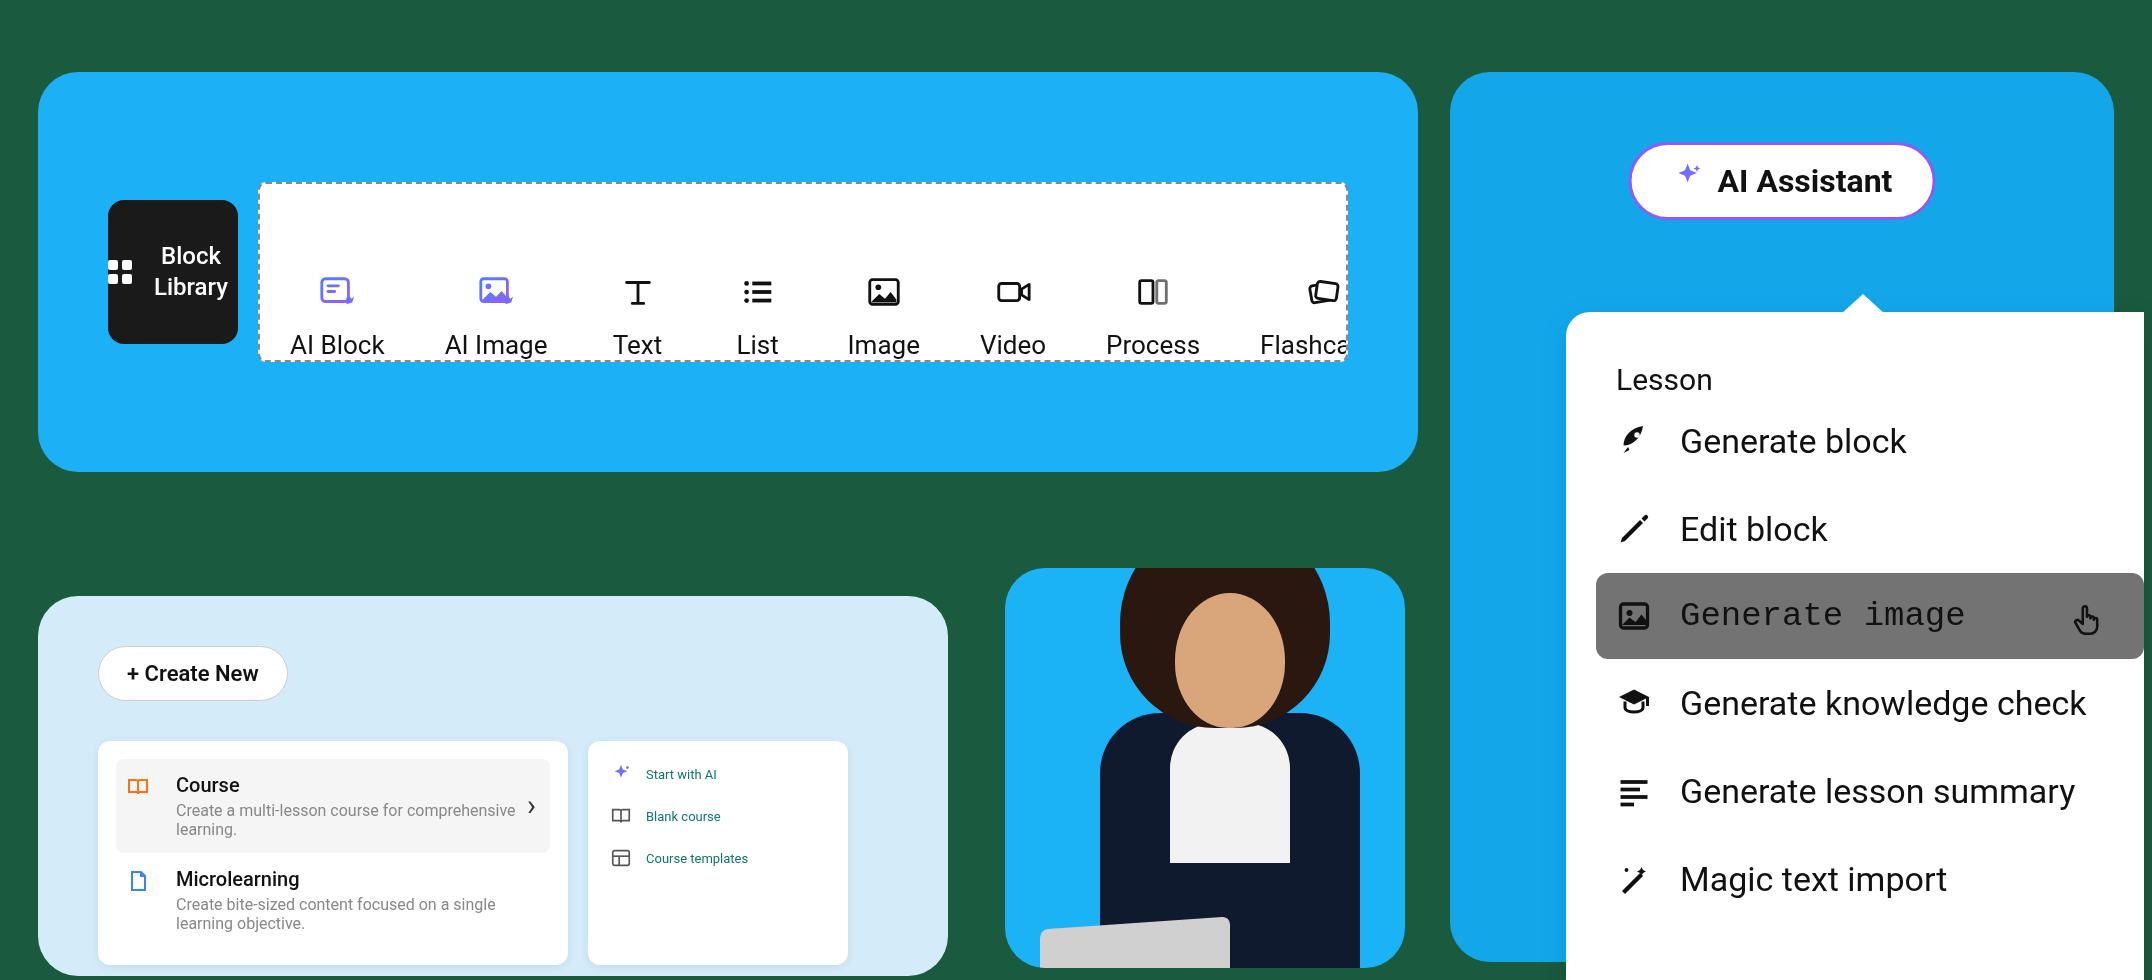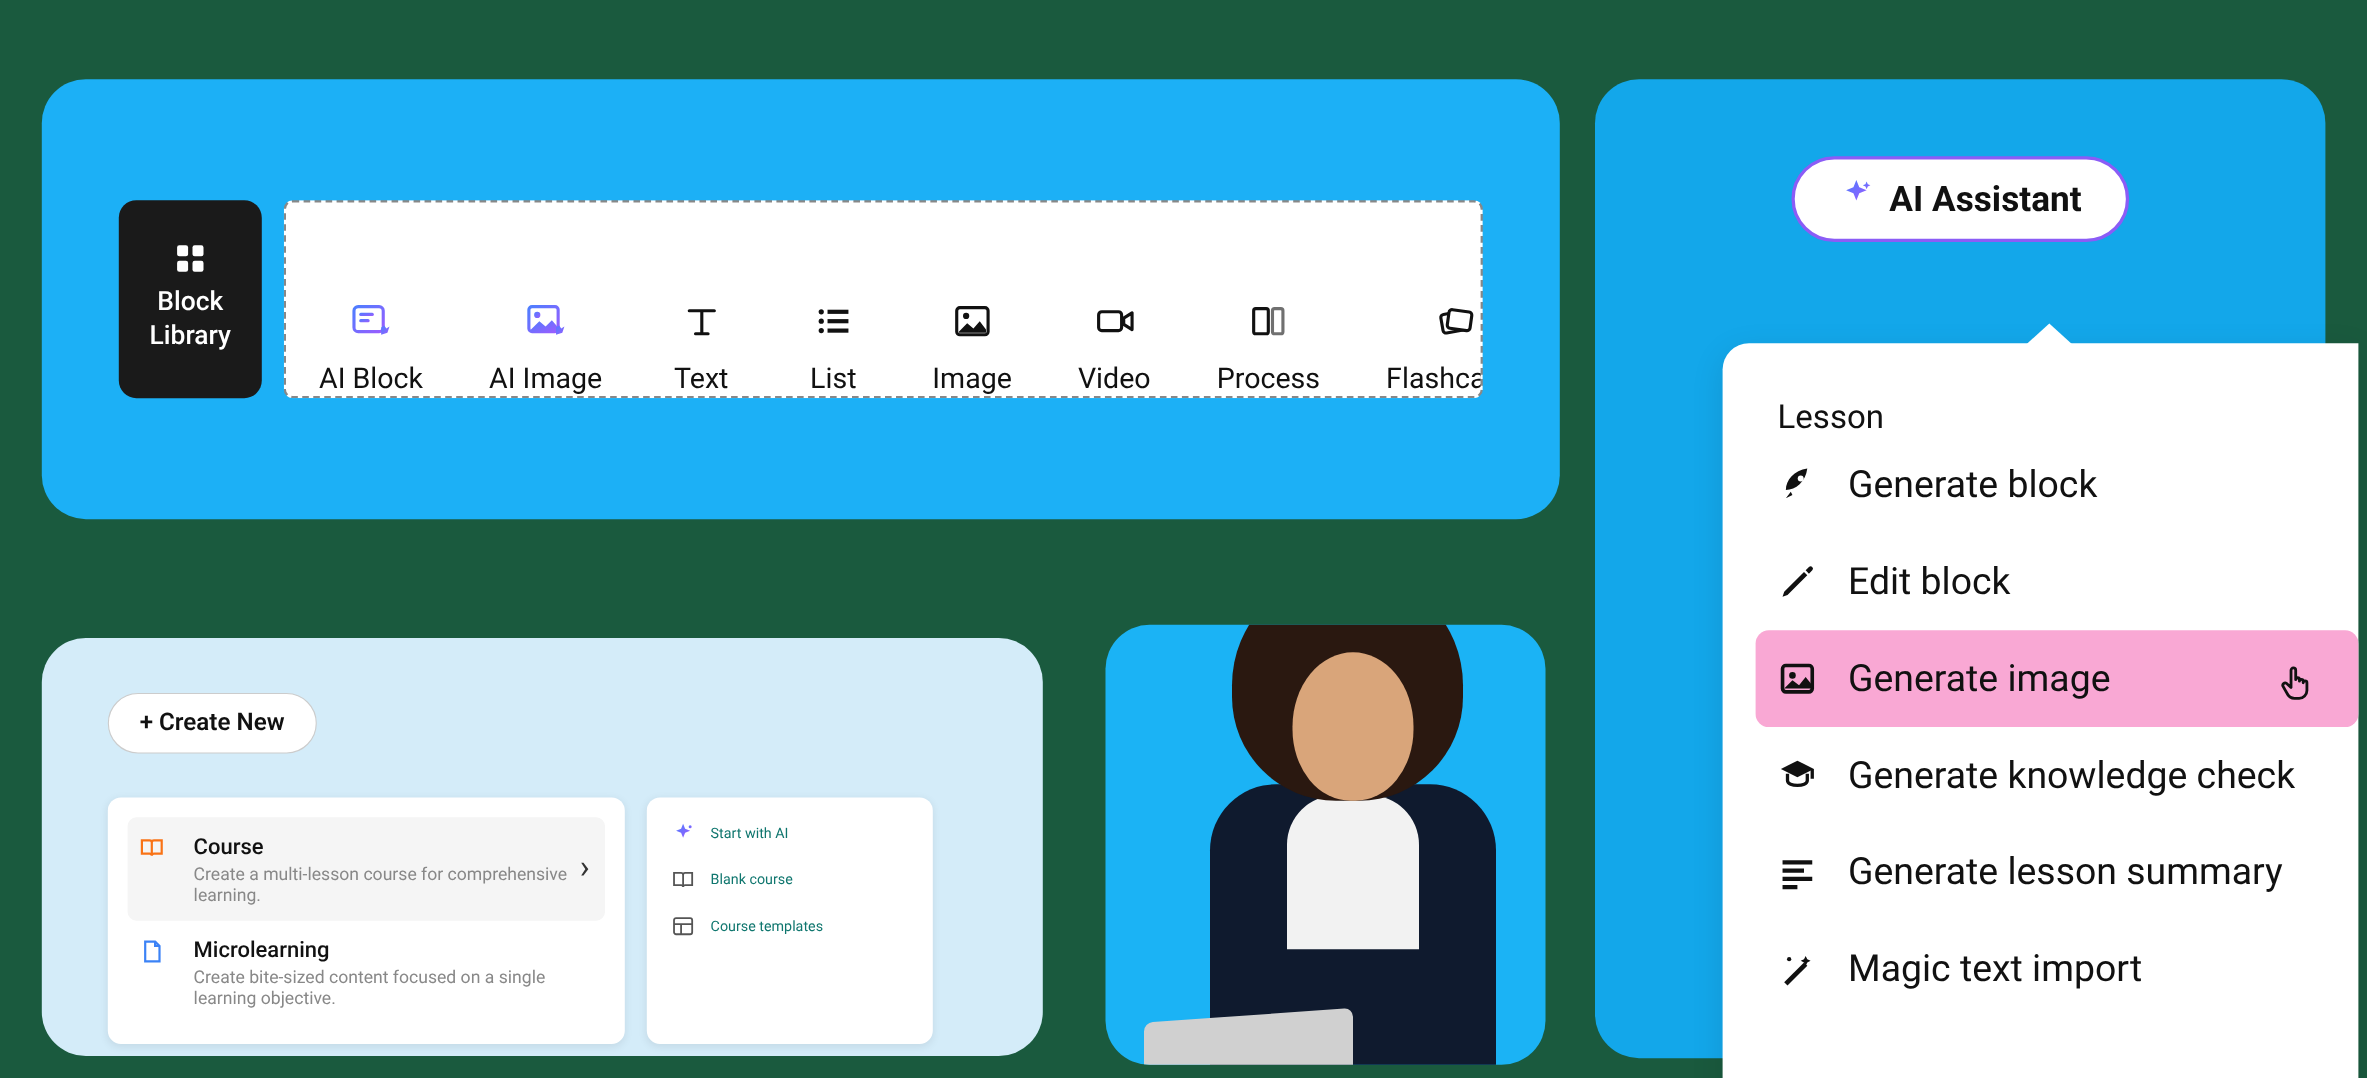--- a/index.html
+++ b/index.html
@@ -25,23 +25,23 @@
   display: flex;
   align-items: center;
   gap: 20px;
 }
 
 .block-library-btn {
   background: #1a1a1a;
   color: white;
   border-radius: 16px;
   width: 130px;
-  height: 180px;
-  display: flex;
-  flex-direction: column;
+  height: 144px;
+  display: flex;
+  flex-direction: row;
   align-items: center;
   justify-content: center;
   gap: 12px;
   font-size: 24px;
   font-weight: 500;
   text-align: center;
   line-height: 1.3;
   flex-shrink: 0;
 }
 
@@ -88,21 +88,21 @@
   height: 40px;
   display: flex;
   align-items: center;
   justify-content: center;
 }
 .toolbar-item svg { width: 38px; height: 38px; }
 
 
 .create-panel {
   position: absolute;
-  top: 580px;
+  top: 596px;
   left: 38px;
   width: 910px;
   height: 380px;
   background: #d4ecf9;
   border-radius: 40px;
   padding: 50px 60px;
 }
 
 .create-new-btn {
   background: white;
@@ -320,21 +320,22 @@
   align-items: center;
   gap: 28px;
   padding: 24px 20px;
   margin-left: -20px;
   font-size: 34px;
   color: #111;
   border-radius: 12px;
   position: relative;
 }
 .ai-menu-item.hovered {
-  background: #f9a8d4;
+  background: #737373;
+  font-family: Liberation Mono, monospace;
 }
 .ai-menu-item .m-icon {
   width: 36px;
   height: 36px;
   flex-shrink: 0;
 }
 
 .cursor-hand {
   position: absolute;
   right: 40px;

